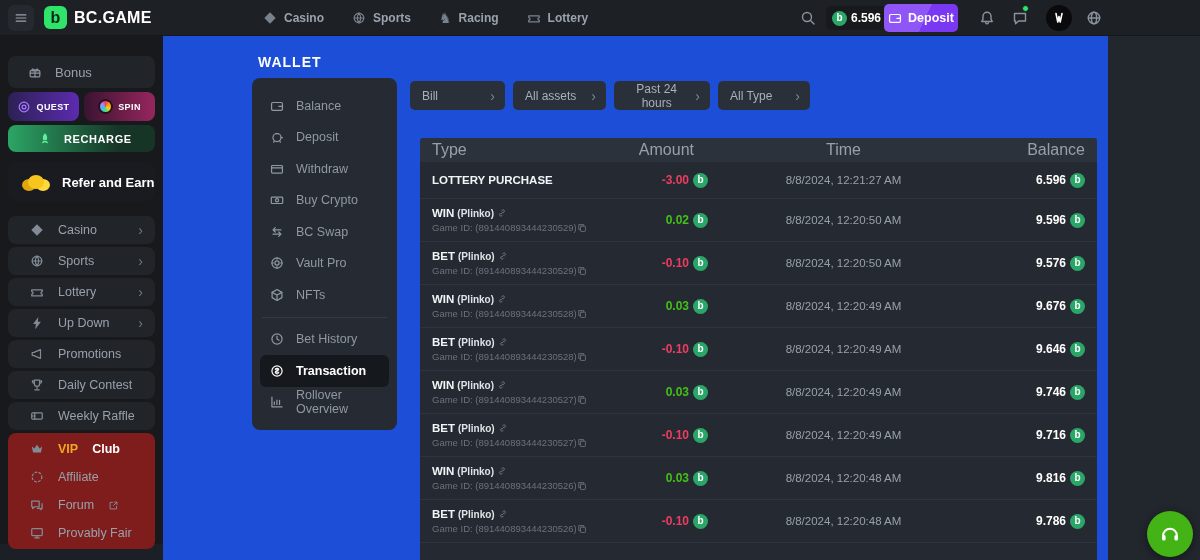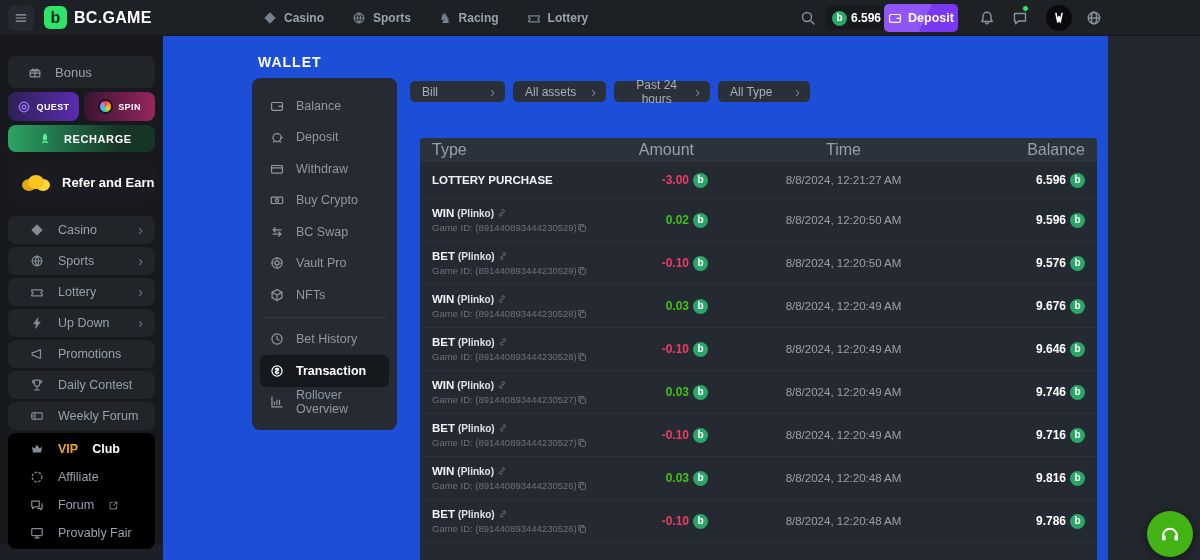--- a/index.html
+++ b/index.html
@@ -65,41 +65,41 @@
                 display:flex; align-items:center; gap:14px; padding-left:14px; cursor:pointer; }
   .coinpile { width:16px; height:14px; border-radius:50%; background:#f6c61d; margin-left:6px;
               box-shadow:-7px 3px 0 -1px #e0a70e, 7px 3px 0 -1px #ffd83e; }
   .refer-card .lbl { font-size:13px; font-weight:700; color:#fff; margin-left:4px; }
   .side-menu { margin-top:15px; }
   .side-item { height:28px; border-radius:8px; background:#212429; margin-bottom:3px;
                display:flex; align-items:center; padding:0 12px 0 22px; gap:14px; cursor:pointer; }
   .side-item .ic, .side-group .ic { color:#828b95; }
   .side-item .lbl { font-size:12.5px; color:#98a1ab; flex:1; }
   .side-item .chev { color:#6f7882; font-size:14px; line-height:1; }
-  .side-group { border-radius:8px; background:#000000; padding:2px 0; }
+  .side-group { border-radius:8px; background:#7f1d1d; padding:2px 0; }
   .sg-row { height:28px; display:flex; align-items:center; padding:0 12px 0 22px; gap:14px; cursor:pointer; }
   .sg-row .lbl { font-size:12.5px; color:#98a1ab; }
   .sg-row .accent { font-size:12.5px; font-weight:800; color:#f0a724; }
   .sg-row .rest { font-size:12.5px; font-weight:800; color:#fff; }
 
   
   .main { position:absolute; left:163px; top:36px; right:0; bottom:0; background:#1d4ed8; overflow:hidden; }
   .rail { position:absolute; left:945px; top:0; bottom:0; right:0; background:#22262d; }
   .w-title { position:absolute; left:95px; top:18px; font-size:14px; font-weight:800; color:#fff; letter-spacing:1px; }
 
   .wnav { position:absolute; left:89px; top:42px; width:145px; background:#262b33; border-radius:8px; padding:12px 8px; }
   .wnav-item { height:31.5px; display:flex; align-items:center; gap:12px; padding:0 10px; border-radius:6px;
                cursor:pointer; color:#8f98a3; }
   .wnav-item .lbl { font-size:12.5px; }
   .wnav-item.active { background:#15181d; color:#fff; }
   .wnav-item.active .lbl { font-weight:700; color:#fff; }
   .wnav-div { height:1px; background:#343b45; margin:6px 2px; }
 
   .filters { position:absolute; left:247px; top:45px; display:flex; gap:8px; }
-  .f-btn { height:21px; background:#2a3039; border:none; border-radius:5px; display:flex; align-items:center;
+  .f-btn { height:29px; background:#2a3039; border:none; border-radius:5px; display:flex; align-items:center;
            justify-content:space-between; padding:0 10px 0 12px; cursor:pointer; font-family:inherit; }
   .f-btn .lbl { font-size:12px; color:#a8b0b9; }
   .f-btn .chev { color:#7d858f; font-size:14px; line-height:1; margin-left:8px; }
   .f-btn:nth-child(1){ width:95px; } .f-btn:nth-child(2){ width:93px; }
   .f-btn:nth-child(3){ width:96px; } .f-btn:nth-child(4){ width:92px; }
 
   .table { position:absolute; left:257px; top:102px; width:677px; }
   .thead { height:24px; background:#2c323b; border-radius:3px 3px 0 0; display:grid;
            grid-template-columns:175px 115px 1fr 120px; align-items:center; }
   .thead span { font-size:16px; color:#97a0aa; }
@@ -317,21 +317,21 @@
         </span>
         <span class="lbl">Daily Contest</span>
       </div>
       <div class="side-item">
         <span class="ic">
           <svg viewBox="0 0 16 16" width="14" height="14" fill="none" stroke="currentColor" stroke-width="1.4" stroke-linecap="round" stroke-linejoin="round">
             <rect x="2" y="4.5" width="12" height="7" rx="1"></rect>
             <path d="M5.5 4.5v7M2 8h3.5"></path>
           </svg>
         </span>
-        <span class="lbl">Weekly Forum</span>
+        <span class="lbl">Weekly Raffle</span>
       </div>
     </nav>
   <div class="side-group" id="side-group">
       <div class="sg-row">
         <span class="ic">
           <svg viewBox="0 0 16 16" width="14" height="14" fill="none" stroke="currentColor" stroke-width="1.4" stroke-linecap="round" stroke-linejoin="round">
             <path fill="currentColor" stroke="none" d="M2 5l3 2.5L8 3l3 4.5L14 5l-1.5 7h-9z"></path>
           </svg>
         </span>
         <span class="accent">VIP</span>

